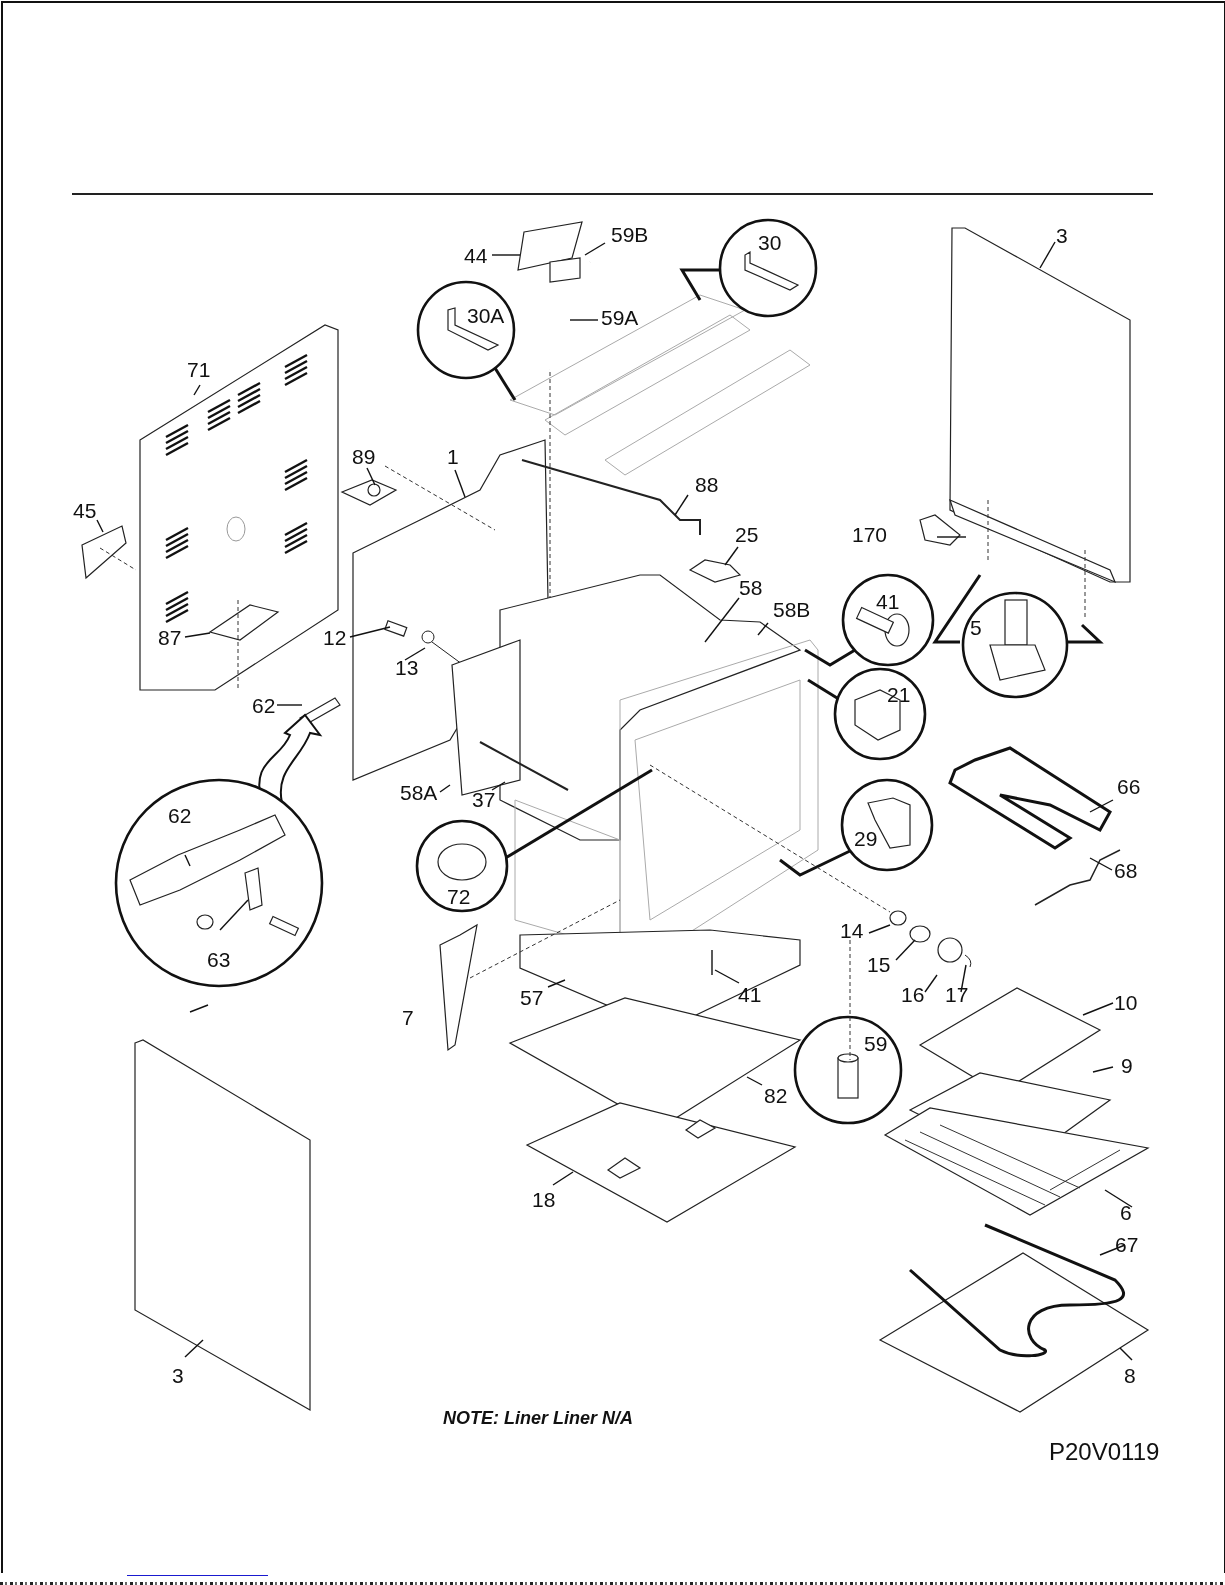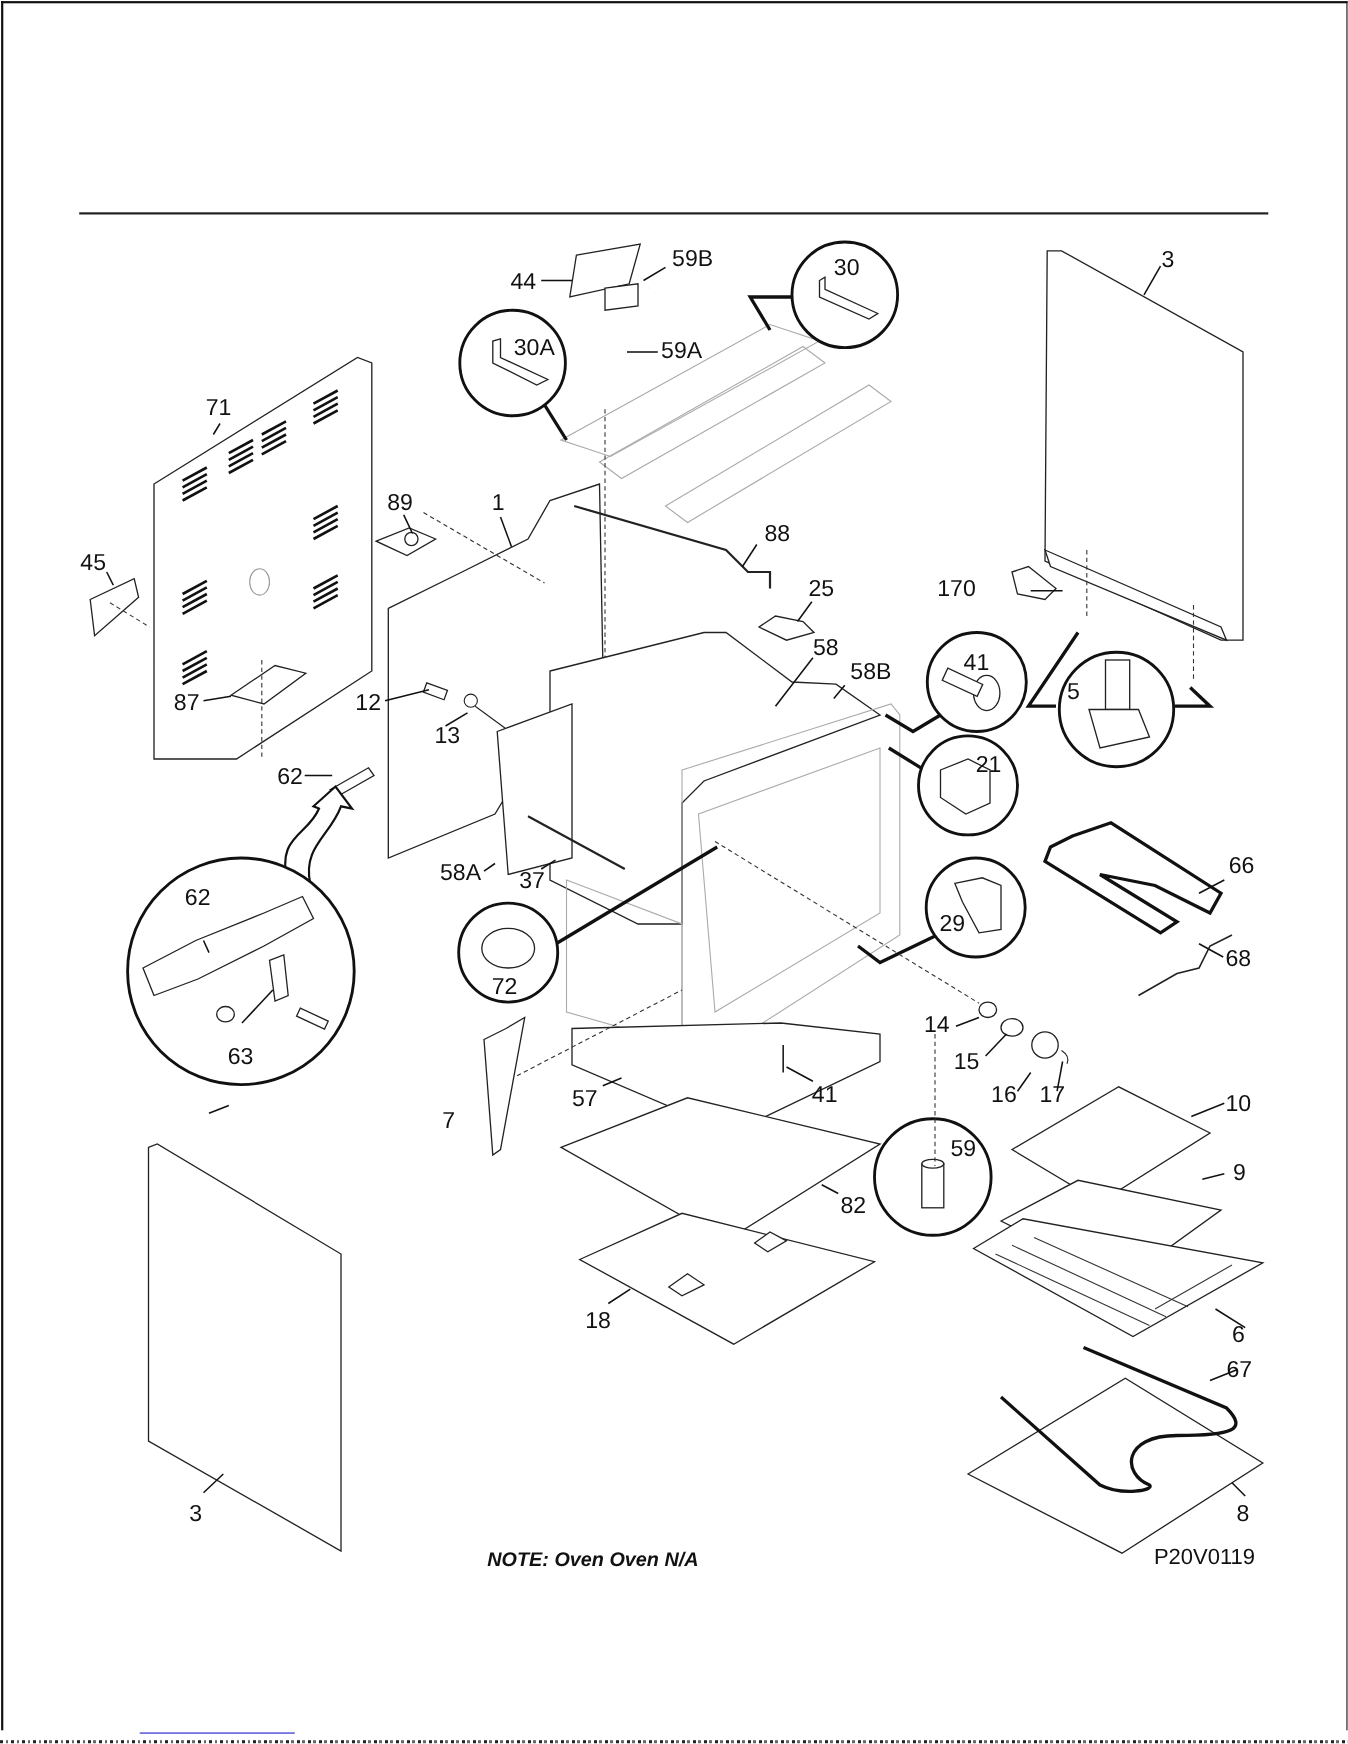--- a/index.html
+++ b/index.html
@@ -11,21 +11,21 @@
   svg.diagram { position:absolute; left:0; top:0; width:1225px; height:1585px; }
   .lbl { font-family:"Liberation Sans", sans-serif; font-size:21px; fill:#111; }
   .part { fill:#fff; stroke:#222; stroke-width:1.2; }
   .faint { fill:none; stroke:#aaa; stroke-width:1; }
   .lead { stroke:#111; stroke-width:1.4; fill:none; }
   .thick { stroke:#111; stroke-width:3; fill:none; }
   .callout { fill:#fff; stroke:#111; stroke-width:2.6; }
   .dash { stroke:#333; stroke-width:1; stroke-dasharray:4 3; fill:none; }
   .vent { stroke:#111; stroke-width:2.4; }
   .note { position:absolute; left:443px; top:1408px; font-size:18px; font-weight:bold; font-style:italic; }
-  .code { position:absolute; left:1049px; top:1405px; font-size:20px; }
+  .code { position:absolute; left:1049px; top:1438px; font-size:24px; }
   .bottom-link { position:absolute; left:127px; top:1575px; width:141px; height:1px; background:#1a1ad0; }
   .bottom-strip { position:absolute; left:0; top:1582px; width:1225px; height:3px;
                   background:repeating-linear-gradient(90deg,#222 0 3px,#fff 3px 5px,#666 5px 7px,#fff 7px 10px); }
 </style>
 </head>
 <body>
 
 <div class="page-frame"></div>
 <div class="rule"></div>
 
@@ -349,16 +349,16 @@
     <text class="lbl" x="1121" y="1073">9</text>
     <text class="lbl" x="764" y="1103">82</text>
     <text class="lbl" x="532" y="1207">18</text>
     <text class="lbl" x="1120" y="1220">6</text>
     <text class="lbl" x="1115" y="1252">67</text>
     <text class="lbl" x="1124" y="1383">8</text>
     <text class="lbl" x="172" y="1383">3</text>
   </g>
 </svg>
 
-<div class="note">NOTE:  Oven Oven N/A</div>
+<div class="note">NOTE:  Liner Liner N/A</div>
 <div class="code">P20V0119</div>
 <div class="bottom-link"></div>
 <div class="bottom-strip"></div>
 
 </body></html>

